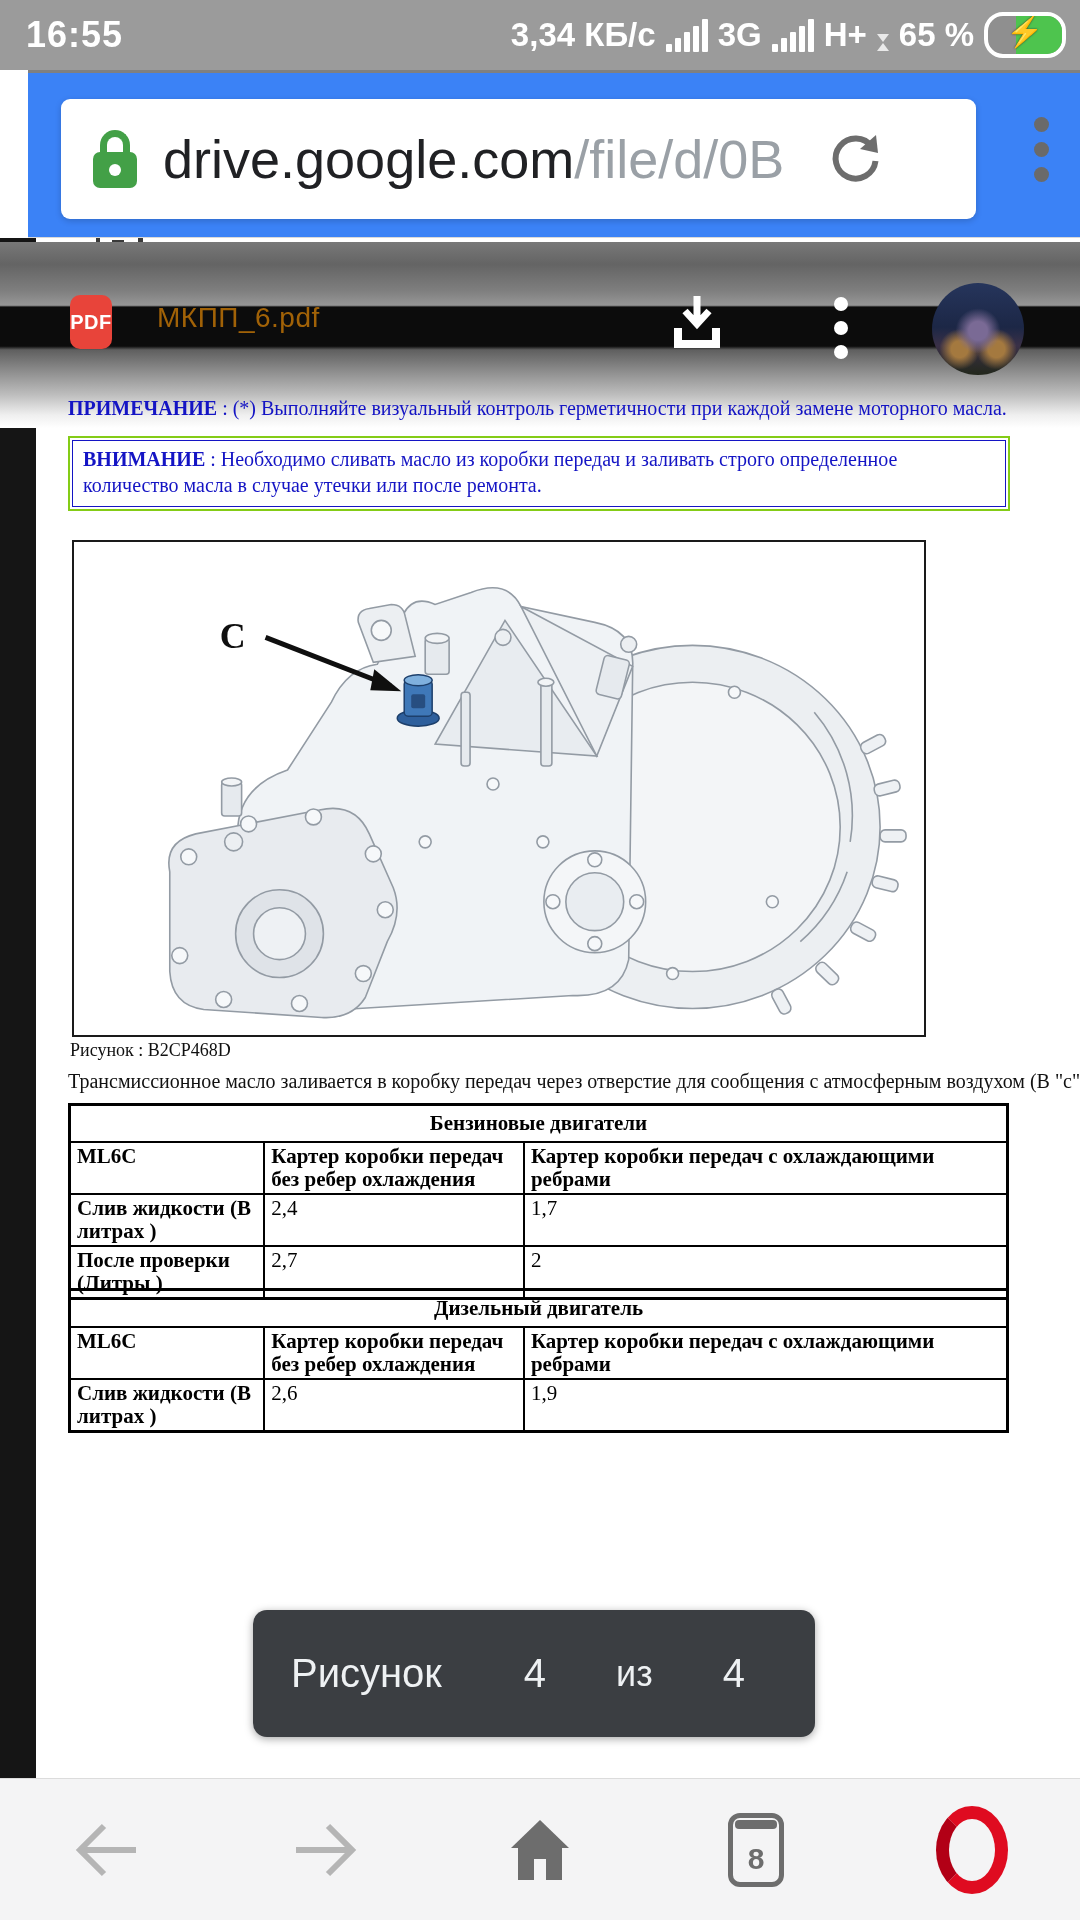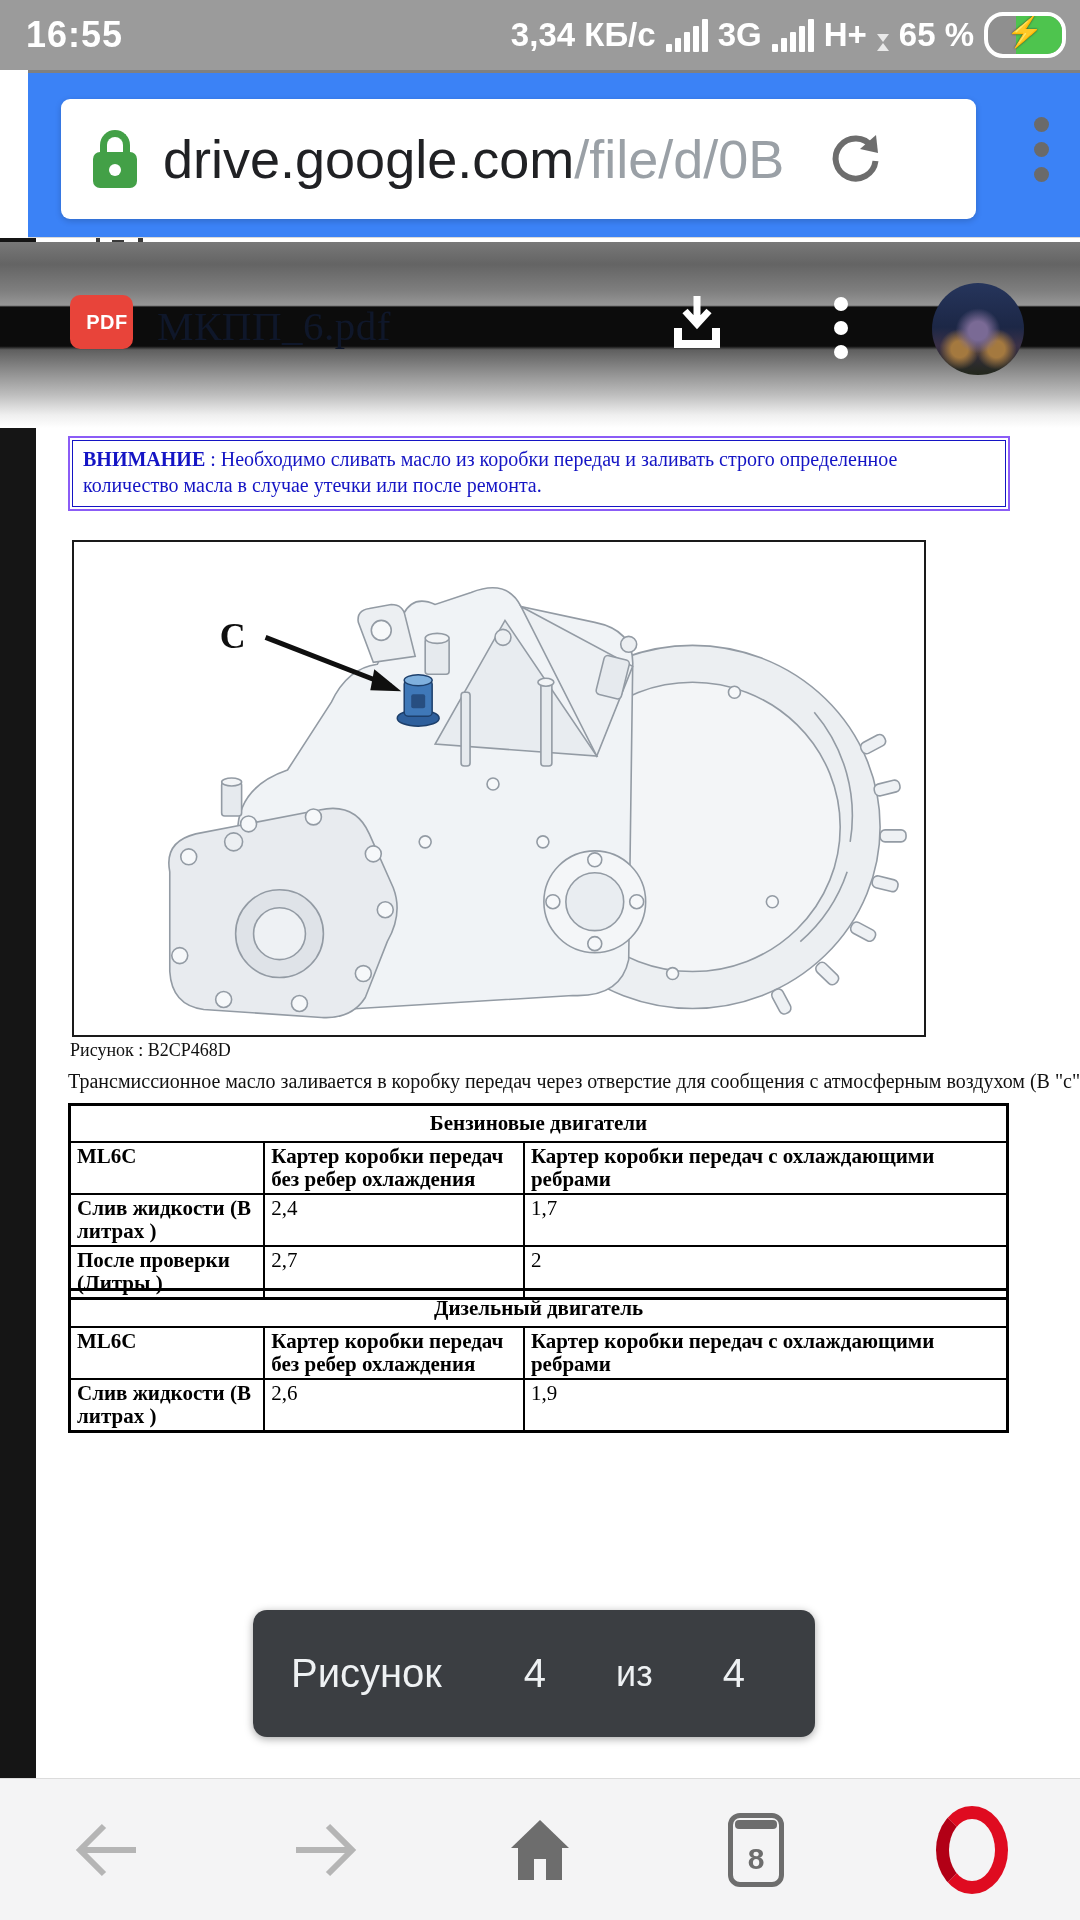--- a/index.html
+++ b/index.html
@@ -38,38 +38,38 @@
   .chrome-kebab{left:1006px;top:44px;}
 
   
   .viewer{left:0;top:238px;width:1080px;height:1540px;background:#fff;overflow:hidden;}
   .left-strip{left:0;top:0;width:36px;height:1540px;background:#151515;}
   .frag{background:#3a3a3a;}
   .scrim{left:0;top:4px;width:1080px;height:186px;background:linear-gradient(180deg,
       #787878 0%,#646464 12%,#7e7e7e 26%,#969696 34%,
       #0c0c0c 35%,#0c0c0c 56%,
       #5f5f5f 58%,#8f8f8f 70%,#bdbdbd 82%,#efefef 93%,#ffffff 100%);}
-  .pdf-badge{left:70px;top:57px;width:52px;height:54px;background:#e8443a;border-radius:10px;
-             display:flex;align-items:center;justify-content:center;color:#fff;font-weight:700;font-size:20px;letter-spacing:.5px;padding-left:11px;}
-  .pdf-title{left:157px;top:64px;font-size:41px;color:#0f172a;font-weight:400;letter-spacing:.5px;font-family:Liberation Serif, serif;}
+  .pdf-badge{left:70px;top:57px;width:42px;height:54px;background:#e8443a;border-radius:10px;
+             display:flex;align-items:center;justify-content:center;color:#fff;font-weight:700;font-size:20px;letter-spacing:.5px;}
+  .pdf-title{left:157px;top:64px;font-size:28px;color:#a16207;font-weight:400;letter-spacing:.5px;}
   .hdr-kebab{left:834px;top:59px;}
   .hdr-kebab i{width:14px;height:14px;background:#fff;}
   .dl-icon{left:668px;top:56px;}
   .avatar{left:932px;top:45px;width:92px;height:92px;border-radius:50%;
     background:
       radial-gradient(circle at 50% 52%, #7a6a95 0 14%, rgba(122,106,149,0) 34%),
       radial-gradient(circle at 30% 72%, #a4793f 0 9%, rgba(164,121,63,0) 22%),
       radial-gradient(circle at 70% 72%, #a4793f 0 9%, rgba(164,121,63,0) 22%),
       linear-gradient(180deg,#26355c 0%,#1c2746 48%,#3a3047 68%,#23281c 100%);}
 
   
   .doc-serif{font-family:"Liberation Serif","DejaVu Serif",serif;}
   .blue{color:#1414c4;}
   .note-line{left:68px;top:158px;width:950px;font-size:20px;line-height:24px;}
-  .warn-box{left:68px;top:198px;width:938px;border:2px solid #8b5cf6;}
+  .warn-box{left:68px;top:198px;width:938px;border:2px solid #84cc16;}
   .warn-inner{margin:2px;border:1px solid #1414c4;padding:5px 10px 8px 10px;font-size:20px;line-height:26px;}
   b.lbl{font-weight:700;}
   .figure-box{left:72px;top:302px;width:850px;height:493px;border:2px solid #1a1a1a;background:#fff;box-sizing:content-box;}
   .fig-caption{left:70px;top:802px;font-size:18px;color:#111;}
   .para{left:68px;top:832px;width:1000px;font-size:20px;white-space:nowrap;color:#111;}
 
   table.spec{border-collapse:collapse;position:absolute;width:941px;left:68px;
              font-family:"Liberation Serif","DejaVu Serif",serif;color:#000;}
   table.spec,.spec th,.spec td{border:2px solid #000;padding-left:11px;}
   table.spec{border-width:3px;}
@@ -178,20 +178,21 @@
       <path d="M10 34 V50 H48 V34" fill="none" stroke="#fff" stroke-width="8"></path>
     </svg>
   </div>
   <div class="abs kebab hdr-kebab">
     <i></i>
       <i></i>
       <i></i>
   </div>
   <div class="abs avatar"></div>
 
+  <div class="abs note-line doc-serif blue"><b class="lbl">ПРИМЕЧАНИЕ</b><span> : (*) Выполняйте визуальный контроль герметичности при каждой замене моторного масла.</span></div>
 
   <div class="abs warn-box">
     <div class="warn-inner doc-serif blue"><b class="lbl">ВНИМАНИЕ</b><span> : Необходимо сливать масло из коробки передач и заливать строго определенное количество масла в случае утечки или после ремонта.</span></div>
   </div>
 
   <div class="abs figure-box">
     <svg width="850" height="493" viewBox="0 0 852 493">
       <g stroke="#939ba4" stroke-width="1.6" fill="#eef1f4">
 
         <ellipse cx="620" cy="285" rx="188" ry="182" fill="#ecefF2"></ellipse>

